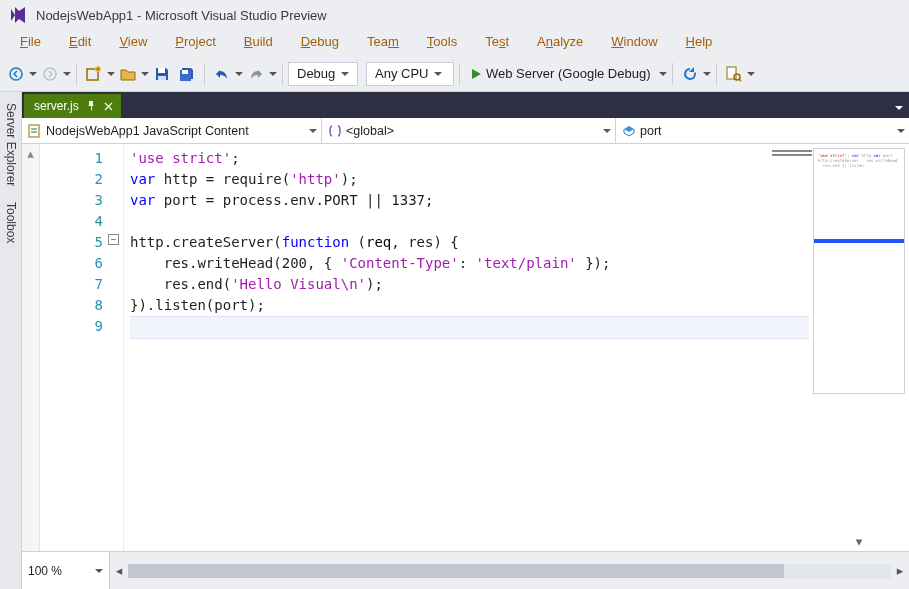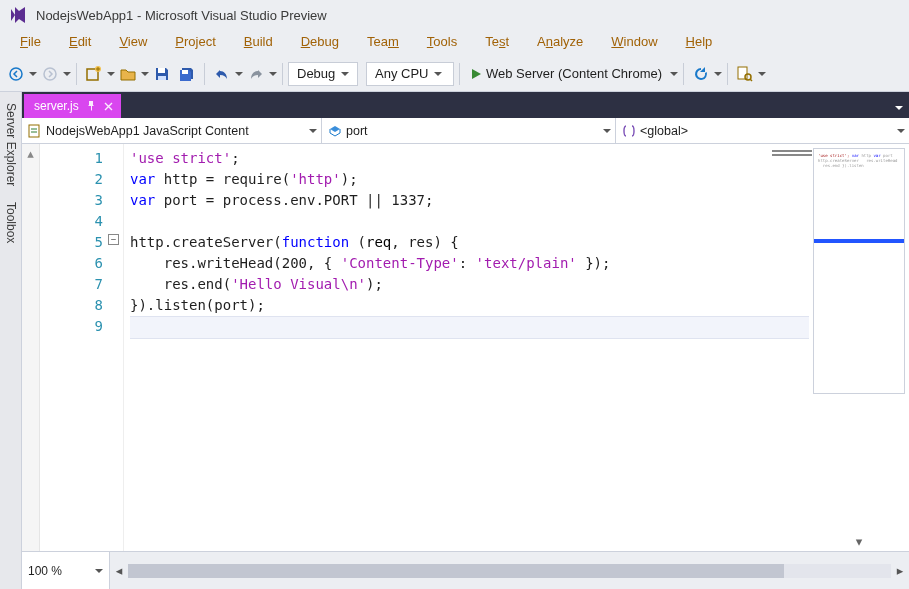--- a/index.html
+++ b/index.html
@@ -30,21 +30,21 @@
 
   
   .dock-left { width: 22px; background: #e7e8ec; border-right: 1px solid #ccd1dc; display: flex; flex-direction: column; align-items: center; padding-top: 4px; gap: 2px; }
   .vtab { writing-mode: vertical-lr; padding: 6px 2px; background: #e7e8ec; font-size: 12px; color: #3a3a3a; cursor: default; border: 1px solid transparent; }
 
   
   .docwell { flex: 1; display: flex; flex-direction: column; min-width: 0; background: #eceef2; }
 
   .tabstrip { height: 26px; display: flex; align-items: flex-end; background: #2d3043; padding-left: 2px; position: relative; }
   .tabstrip .othertabs { flex: 1; background: #2d3043; height: 100%; }
-  .tabstrip .tab { background: #d946ef; color: #fff; height: 24px; display: flex; align-items: center; padding: 0 6px 0 10px; font-size: 12px; gap: 6px; }
+  .tabstrip .tab { background: #4d7c0f; color: #fff; height: 24px; display: flex; align-items: center; padding: 0 6px 0 10px; font-size: 12px; gap: 6px; }
   .tabstrip .tab .pin, .tabstrip .tab .close { width: 12px; height: 12px; display: inline-flex; align-items: center; justify-content: center; font-size: 10px; opacity: .9; }
   .tabstrip .scroll-caret { color: #fff; padding: 0 6px; align-self: center; }
 
   
   .navbar { height: 26px; display: flex; align-items: stretch; background: #f5f5f5; border-bottom: 1px solid #ccd1dc; }
   .navbox { flex: 1; display: flex; align-items: center; border-right: 1px solid #ccd1dc; padding: 0 4px 0 6px; gap: 4px; font-size: 12.5px; background: #fff; }
   .navbox:last-child { border-right: none; }
   .navbox .caret { margin-left: auto; }
   .navbox .ico { width: 14px; height: 14px; display: inline-flex; align-items: center; justify-content: center; }
   .navbox.first { flex: 0 0 300px; text-align: center; }
@@ -203,21 +203,21 @@
     <span class="caret"></span>
   </div>
   <div class="tool-sep"></div>
 
   <div class="start-btn">
     <span class="play">
       <svg width="12" height="12" viewBox="0 0 12 12">
           <path d="M2 1l9 5-9 5z" fill="#388a34"></path>
         </svg>
     </span>
-    <span>Web Server (Content Chrome)</span>
+    <span>Web Server (Google Debug)</span>
   </div>
   <span class="caret"></span>
   <div class="tool-sep"></div>
 
   <div class="tool-btn">
     <svg width="16" height="16" viewBox="0 0 16 16">
         <path d="M8 2a6 6 0 1 0 5.7 4.1L12 7a4 4 0 1 1-4-3V2z" fill="#1979ca"></path>
         <path d="M12 1v5H7z" fill="#1979ca"></path>
       </svg>
   </div>
@@ -270,34 +270,34 @@
               <rect x="1" y="1" width="10" height="12" fill="#fff" stroke="#946f00"></rect>
               <path d="M3 5h6M3 8h6" stroke="#2e7d32"></path>
             </svg>
         </span>
         <span>NodejsWebApp1 JavaScript Content</span>
         <span class="caret"></span>
       </div>
       <div class="navbox">
         <span class="ico">
           <svg width="12" height="12" viewBox="0 0 12 12">
-              <path d="M6 1l5 3-5 3-5-3z" fill="#3a8edb"></path>
-              <path d="M1 4v4l5 3 5-3V4" fill="none" stroke="#1979ca"></path>
-            </svg>
-        </span>
-        <span>port</span>
+              <path d="M3 1C1 1 1 5 1 6s0 5 2 5M9 1c2 0 2 4 2 5s0 5-2 5" stroke="#7c50b7" fill="none" stroke-width="1.4"></path>
+            </svg>
+        </span>
+        <span>&lt;global&gt;</span>
         <span class="caret"></span>
       </div>
       <div class="navbox">
         <span class="ico">
           <svg width="12" height="12" viewBox="0 0 12 12">
-              <path d="M3 1C1 1 1 5 1 6s0 5 2 5M9 1c2 0 2 4 2 5s0 5-2 5" stroke="#7c50b7" fill="none" stroke-width="1.4"></path>
-            </svg>
-        </span>
-        <span>&lt;global&gt;</span>
+              <path d="M6 1l5 3-5 3-5-3z" fill="#3a8edb"></path>
+              <path d="M1 4v4l5 3 5-3V4" fill="none" stroke="#1979ca"></path>
+            </svg>
+        </span>
+        <span>port</span>
         <span class="caret"></span>
       </div>
     </div>
 
     <div class="editor-wrap">
       <div class="margin-bar">
         <div style="color:#888;text-align:center;margin-top:2px">▴</div>
       </div>
       <div class="gutter">
         <div>1</div>

